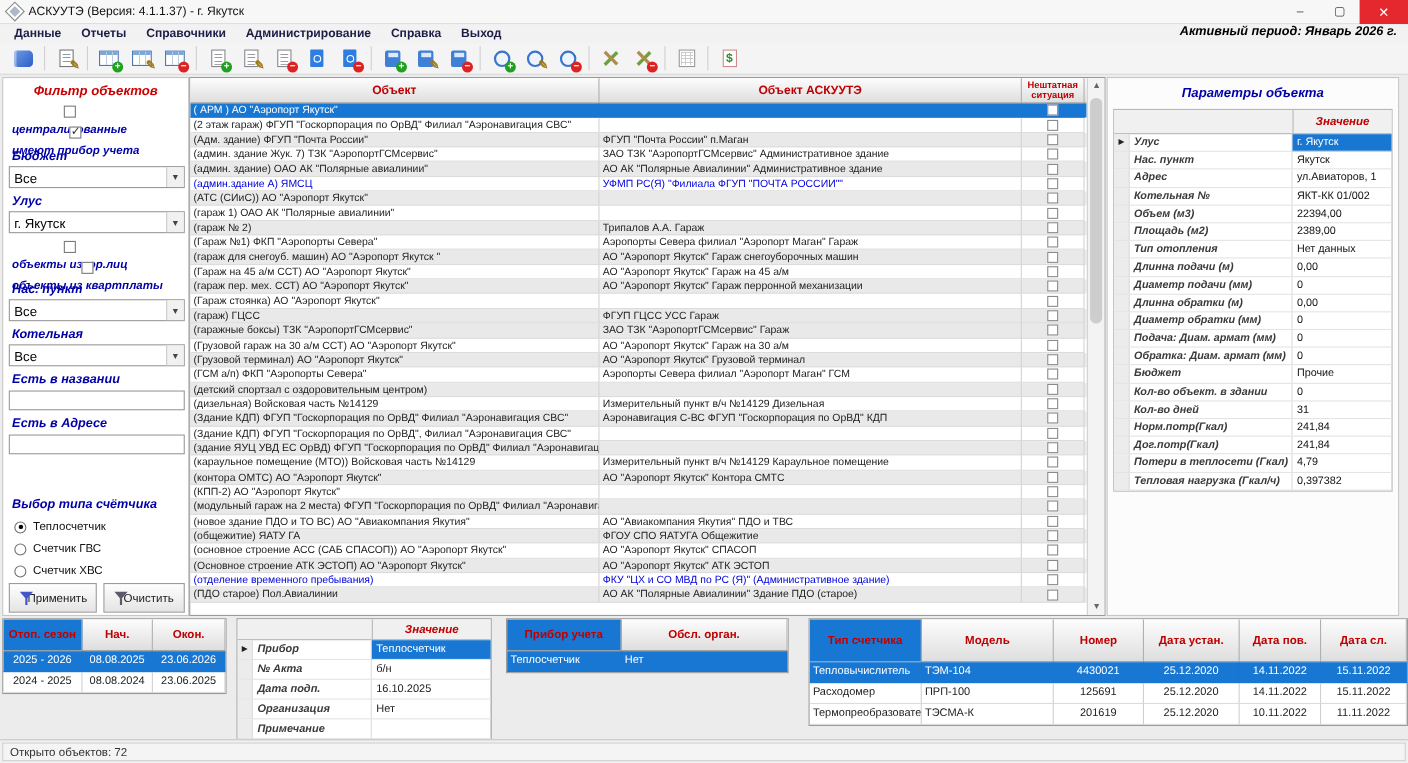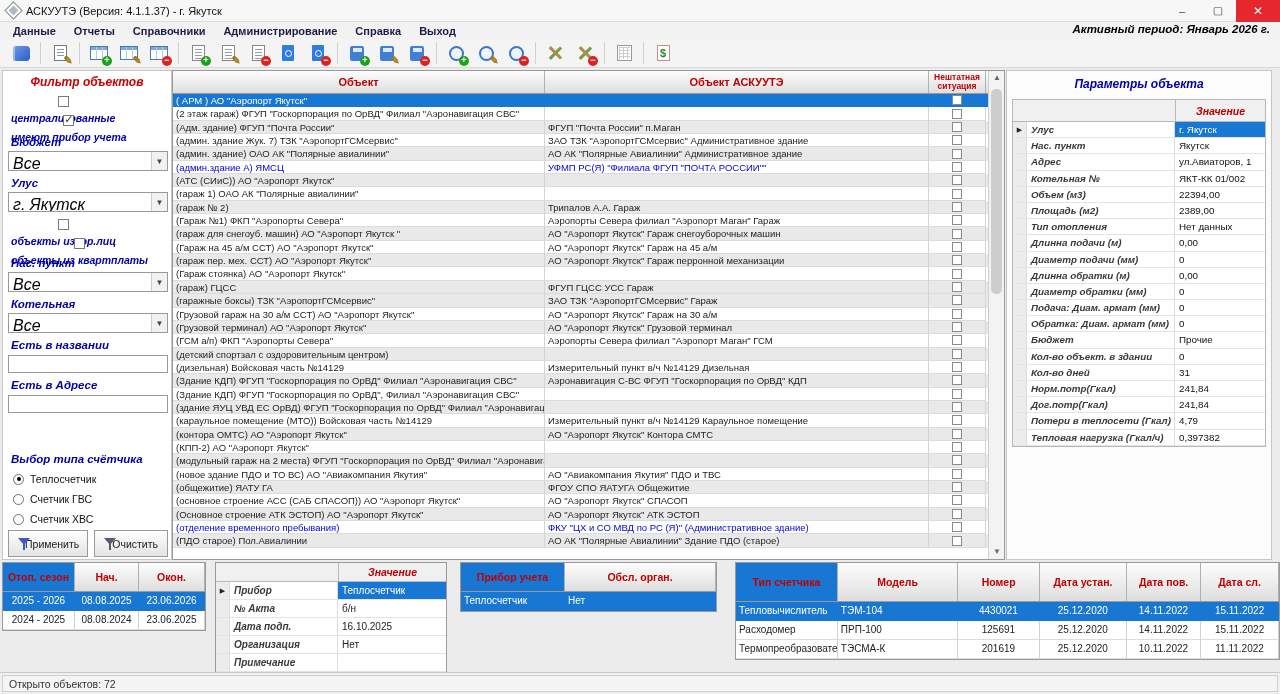--- a/index.html
+++ b/index.html
@@ -52,21 +52,21 @@
 
   
   .filter-panel { position:absolute; left:2px; top:70px; width:170px; height:490px; background:#fff; border:1px solid #c6c6c6; }
   .f-title { position:absolute; left:0; top:4px; width:100%; text-align:center; color:#cc0000; font-weight:bold; font-style:italic; font-size:12px; }
   .f-label { position:absolute; left:8px; color:#0000a8; font-weight:bold; font-style:italic; font-size:11.5px; }
   .cbrow { position:absolute; left:8px; display:flex; align-items:center; gap:5px;flex-direction:column; }
   .cb { width:11px; height:11px; border:1px solid #7a7a7a; background:#fff; display:inline-block; position:relative; flex:none; }
   .cb.checked::after { content:"✓"; position:absolute; left:0; top:-3px; font-size:11px; color:#333; }
   .cblabel { color:#0000a8; font-weight:bold; font-style:italic; font-size:10.5px; white-space:nowrap; }
   .dd { position:absolute; left:5px; width:160px; height:20px; background:#fff; border:1px solid #999; display:flex; }
-  .dd .val { flex:1; font-size:16px; padding:3px 4px; overflow:hidden; white-space:nowrap; color:#000;font-style:italic; }
+  .dd .val { flex:1; font-size:12px; padding:3px 4px; overflow:hidden; white-space:nowrap; color:#000; }
   .dd .arrow { width:16px; border-left:1px solid #ccc; background:#f1f1f1; font-size:8px; color:#444; display:flex; align-items:center; justify-content:center; }
   .ftext { position:absolute; left:5px; width:160px; height:18px; border:1px solid #999; background:#fff; font-size:10.5px; padding:0 3px; font-family:"Liberation Sans",sans-serif; }
   .radiorow { position:absolute; left:10px; display:flex; align-items:center; gap:6px; }
   .radio { width:11px; height:11px; border:1px solid #707070; border-radius:50%; background:#fff; position:relative; flex:none; }
   .radio.sel::after { content:""; position:absolute; left:2.5px; top:2.5px; width:4px; height:4px; border-radius:50%; background:#000; }
   .radiolabel { font-size:10.5px; color:#111; }
   .fbtn { position:absolute; height:27px; background:linear-gradient(#fefefe,#e4e4e4); border:1px solid #9a9a9a; display:flex; align-items:center; gap:7px; padding:0 9px; font-size:10.5px; color:#222; }
   .funnel { position:relative; width:13px; height:14px; display:inline-block; }
   .funnel::before { content:""; position:absolute; left:0; top:1px; border-left:6px solid transparent; border-right:6px solid transparent; border-top:7px solid var(--fc,#3f5fd0); }
   .funnel::after { content:""; position:absolute; left:5px; top:7px; width:2px; height:6px; background:var(--fc,#3f5fd0); }

